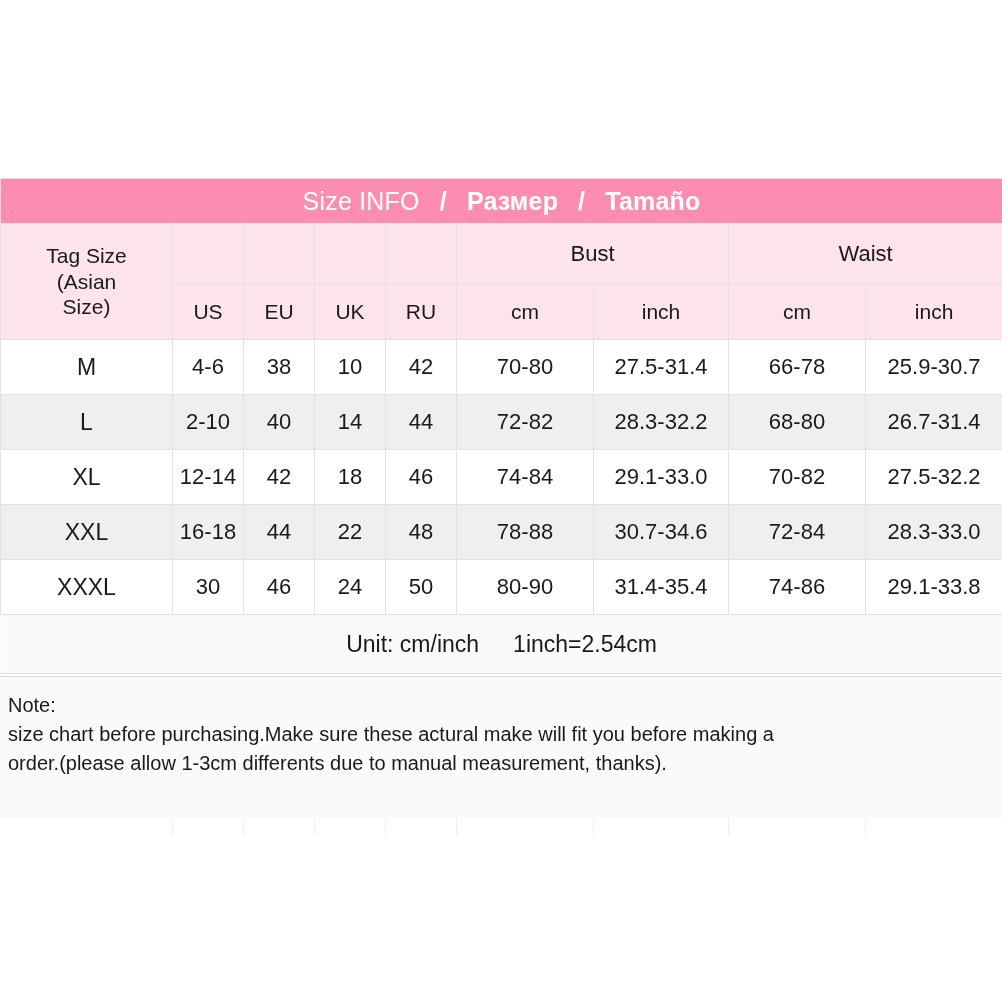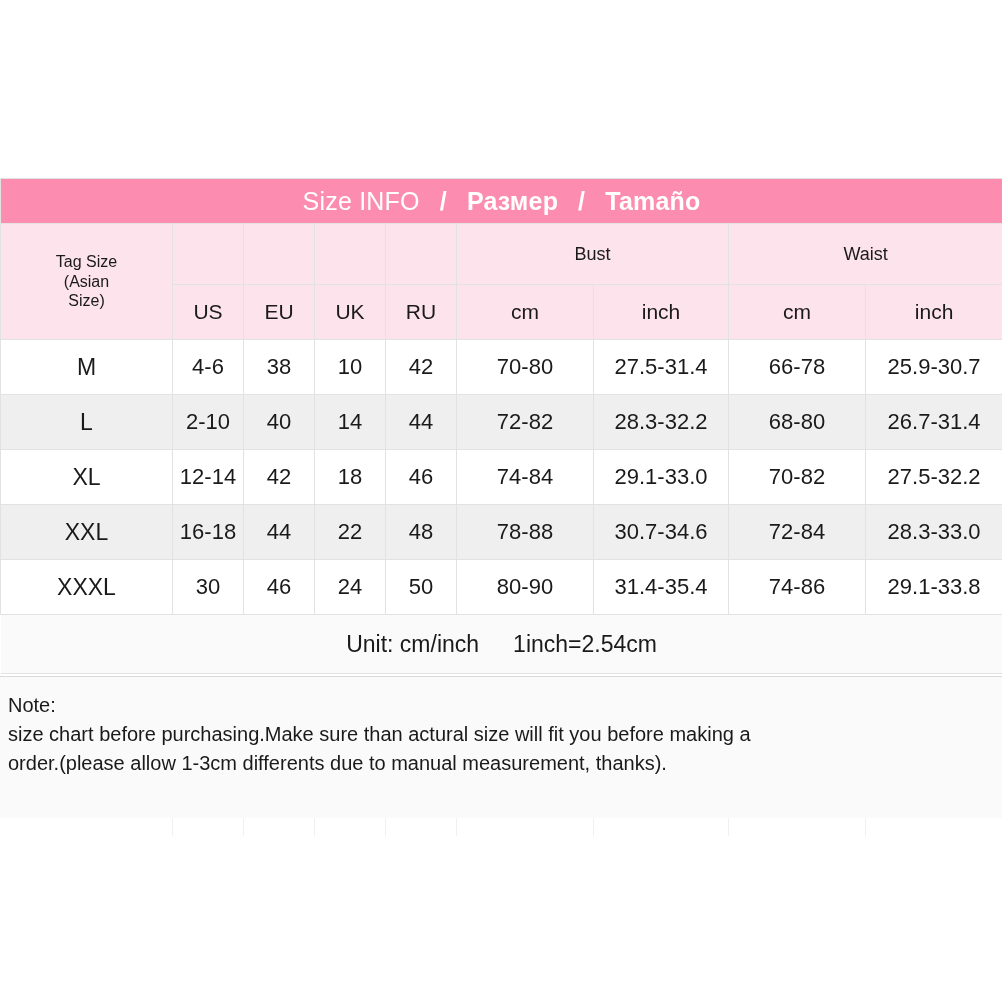--- a/index.html
+++ b/index.html
@@ -62,28 +62,28 @@
   .title-seg { padding: 0 6px; }
   .title-seg.bold { font-weight: bold; }
   .title-sep { padding: 0 14px; font-weight: bold; }
 
   
   .hdr {
     background: #fde3ec;
   }
 
   .hdr-tag {
-    font-size: 16px;
+    font-size: 21px;
     font-weight: bold;
     line-height: 1.22;
     padding: 6px 2px;
   }
 
   .hdr-group {
-    font-size: 18px;
+    font-size: 22px;
     font-weight: bold;
     height: 58px;
   }
 
   .hdr-sub {
     font-size: 21px;
     font-weight: bold;
     height: 52px;
   }
 
@@ -289,17 +289,17 @@
     <i style="left:314px"></i>
     <i style="left:385px"></i>
     <i style="left:456px"></i>
     <i style="left:593px"></i>
     <i style="left:728px"></i>
     <i style="left:865px"></i>
   </div>
 
   <div class="note-band">
     <div class="note-line">Note:</div>
-    <div class="note-line">size chart before purchasing.Make sure than actural size will fit you before making a</div>
+    <div class="note-line">size chart before purchasing.Make sure these actural make will fit you before making a</div>
     <div class="note-line">order.(please allow 1-3cm differents due to manual measurement, thanks).</div>
   </div>
 
 </div>
 
 </body></html>

